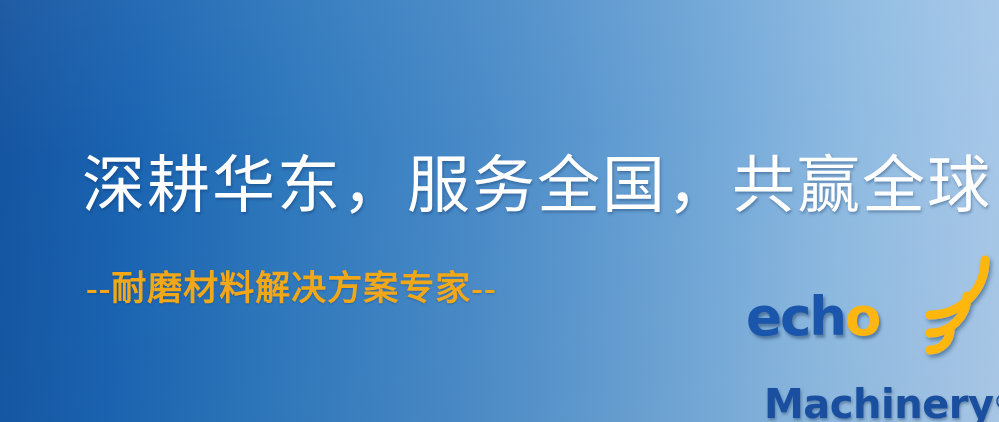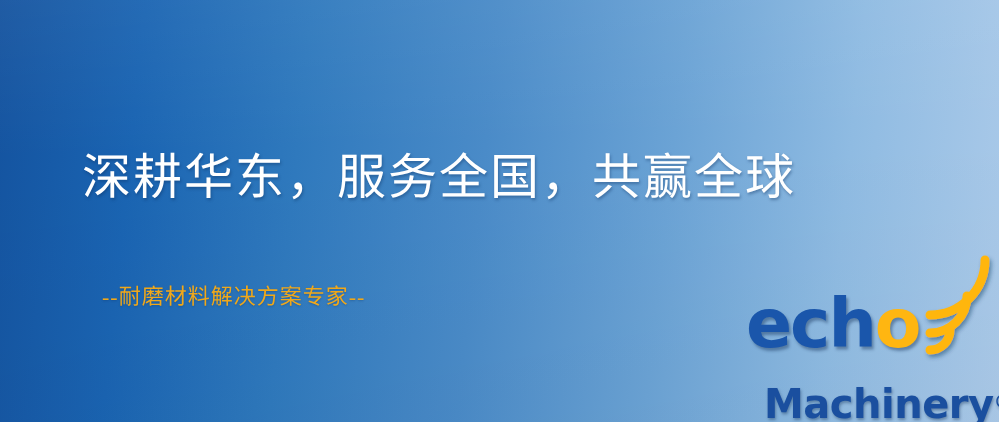--- a/index.html
+++ b/index.html
@@ -38,40 +38,40 @@
     pointer-events: none;
   }
 
   
   .headline {
     position: absolute;
     left: 82px;
     top: 150px;
     margin: 0;
     font-family: "Liberation Serif", "DejaVu Serif", serif;
-    font-size: 49px;
+    font-size: 63px;
     line-height: 1.15;
     font-weight: 400;
     letter-spacing: 2px;
     color: #ffffff;
     white-space: nowrap;
     text-shadow: 1px 2px 3px rgba(10, 45, 92, 0.38);
     z-index: 3;
   }
 
   
   .subtitle {
     position: absolute;
     left: 86px;
     top: 268px;
-    margin: 16px;
+    margin: 0;
     font-family: "Liberation Serif", "DejaVu Serif", serif;
-    font-size: 22px;
+    font-size: 35px;
     line-height: 1.2;
-    font-weight: 400;
+    font-weight: 700;
     letter-spacing: 1px;
     color: #f0a81a;
     white-space: nowrap;
     text-shadow: 0 1px 2px rgba(12, 48, 96, 0.30);
     z-index: 3;
   }
 
   
   .logo {
     position: absolute;
@@ -89,21 +89,21 @@
     width: 250px;
     height: 132px;
   }
 
   .logo-wordmark {
     position: absolute;
     left: 2px;
     top: 2px;
     margin: 0;
     font-family: "DejaVu Sans", "Liberation Sans", sans-serif;
-    font-size: 68px;
+    font-size: 53px;
     font-weight: 700;
     letter-spacing: -2px;
     line-height: 1;
     color: #1a56ab;
     white-space: nowrap;
     text-shadow: 2px 3px 3px rgba(16, 45, 85, 0.42);
   }
 
   .logo-wordmark .lm-o {
     color: #ffb611;

